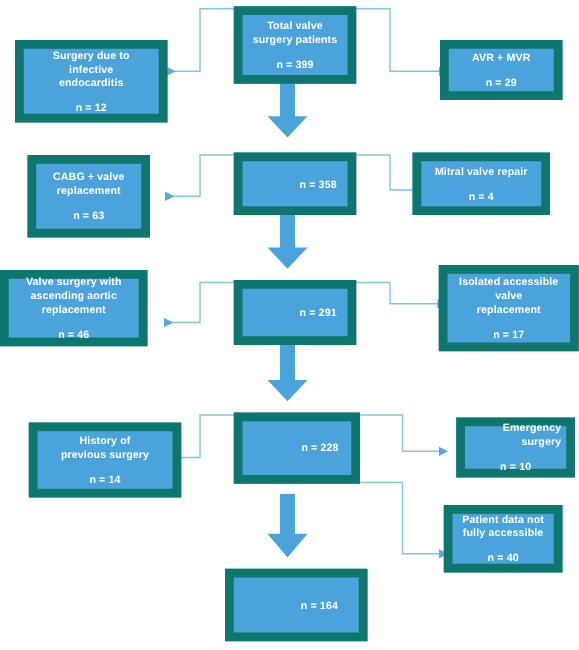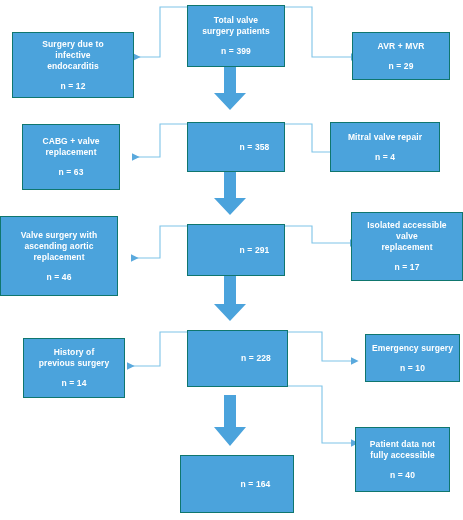--- a/index.html
+++ b/index.html
@@ -6,21 +6,21 @@
   body{
     width:463px;height:520px;background:#ffffff;
     font-family:"Liberation Sans", sans-serif;
     overflow:hidden;position:relative;
   }
   #canvas{position:absolute;left:0;top:0;width:463px;height:520px;}
   .lines{position:absolute;left:0;top:0;width:463px;height:520px;pointer-events:none;}
   .box{
     position:absolute;
     background:#4ba3dc;
-    border:1px solid #0f766e;
+    border:7px solid #0f766e;
     color:#ffffff;
     display:flex;
     flex-direction:column;
     align-items:center;
     justify-content:center;
     text-align:center;
     box-sizing:border-box;
     font-size:8.5px;
     font-weight:bold;
     line-height:11px;
@@ -105,28 +105,28 @@
     <span class="label">endocarditis</span>
     <span class="count">n = 12</span>
   </div>
 
   <div class="box" style="left:22px;top:124px;width:98px;height:66px;">
     <span class="label">CABG + valve</span>
     <span class="label">replacement</span>
     <span class="count">n = 63</span>
   </div>
 
-  <div class="box" style="left:0px;top:216px;width:118px;height:80px;">
+  <div class="box" style="left:0px;top:216px;width:118px;height:61px;">
     <span class="label">Valve surgery with</span>
     <span class="label">ascending aortic</span>
     <span class="label">replacement</span>
     <span class="count">n = 46</span>
   </div>
 
-  <div class="box" style="left:23px;top:338px;width:102px;height:60px;">
+  <div class="box" style="left:23px;top:338px;width:122px;height:60px;">
     <span class="label">History of</span>
     <span class="label">previous surgery</span>
     <span class="count">n = 14</span>
   </div>
 
   <div class="box" style="left:352px;top:32px;width:98px;height:48px;align-items:center;">
     <span class="label">AVR + MVR</span>
     <span class="count">n = 29</span>
   </div>
 
@@ -139,19 +139,19 @@
     <span class="label">Isolated accessible valve</span>
     <span class="label">replacement</span>
     <span class="count">n = 17</span>
   </div>
 
   <div class="box" style="left:365px;top:334px;width:95px;height:48px;text-align:right;">
     <span class="label">Emergency surgery</span>
     <span class="count">n = 10</span>
   </div>
 
-  <div class="box" style="left:355px;top:427px;width:95px;height:65px;">
+  <div class="box" style="left:355px;top:404px;width:95px;height:54px;">
     <span class="label">Patient data not</span>
     <span class="label">fully accessible</span>
     <span class="count">n = 40</span>
   </div>
 
 </div>
 
 </body></html>

